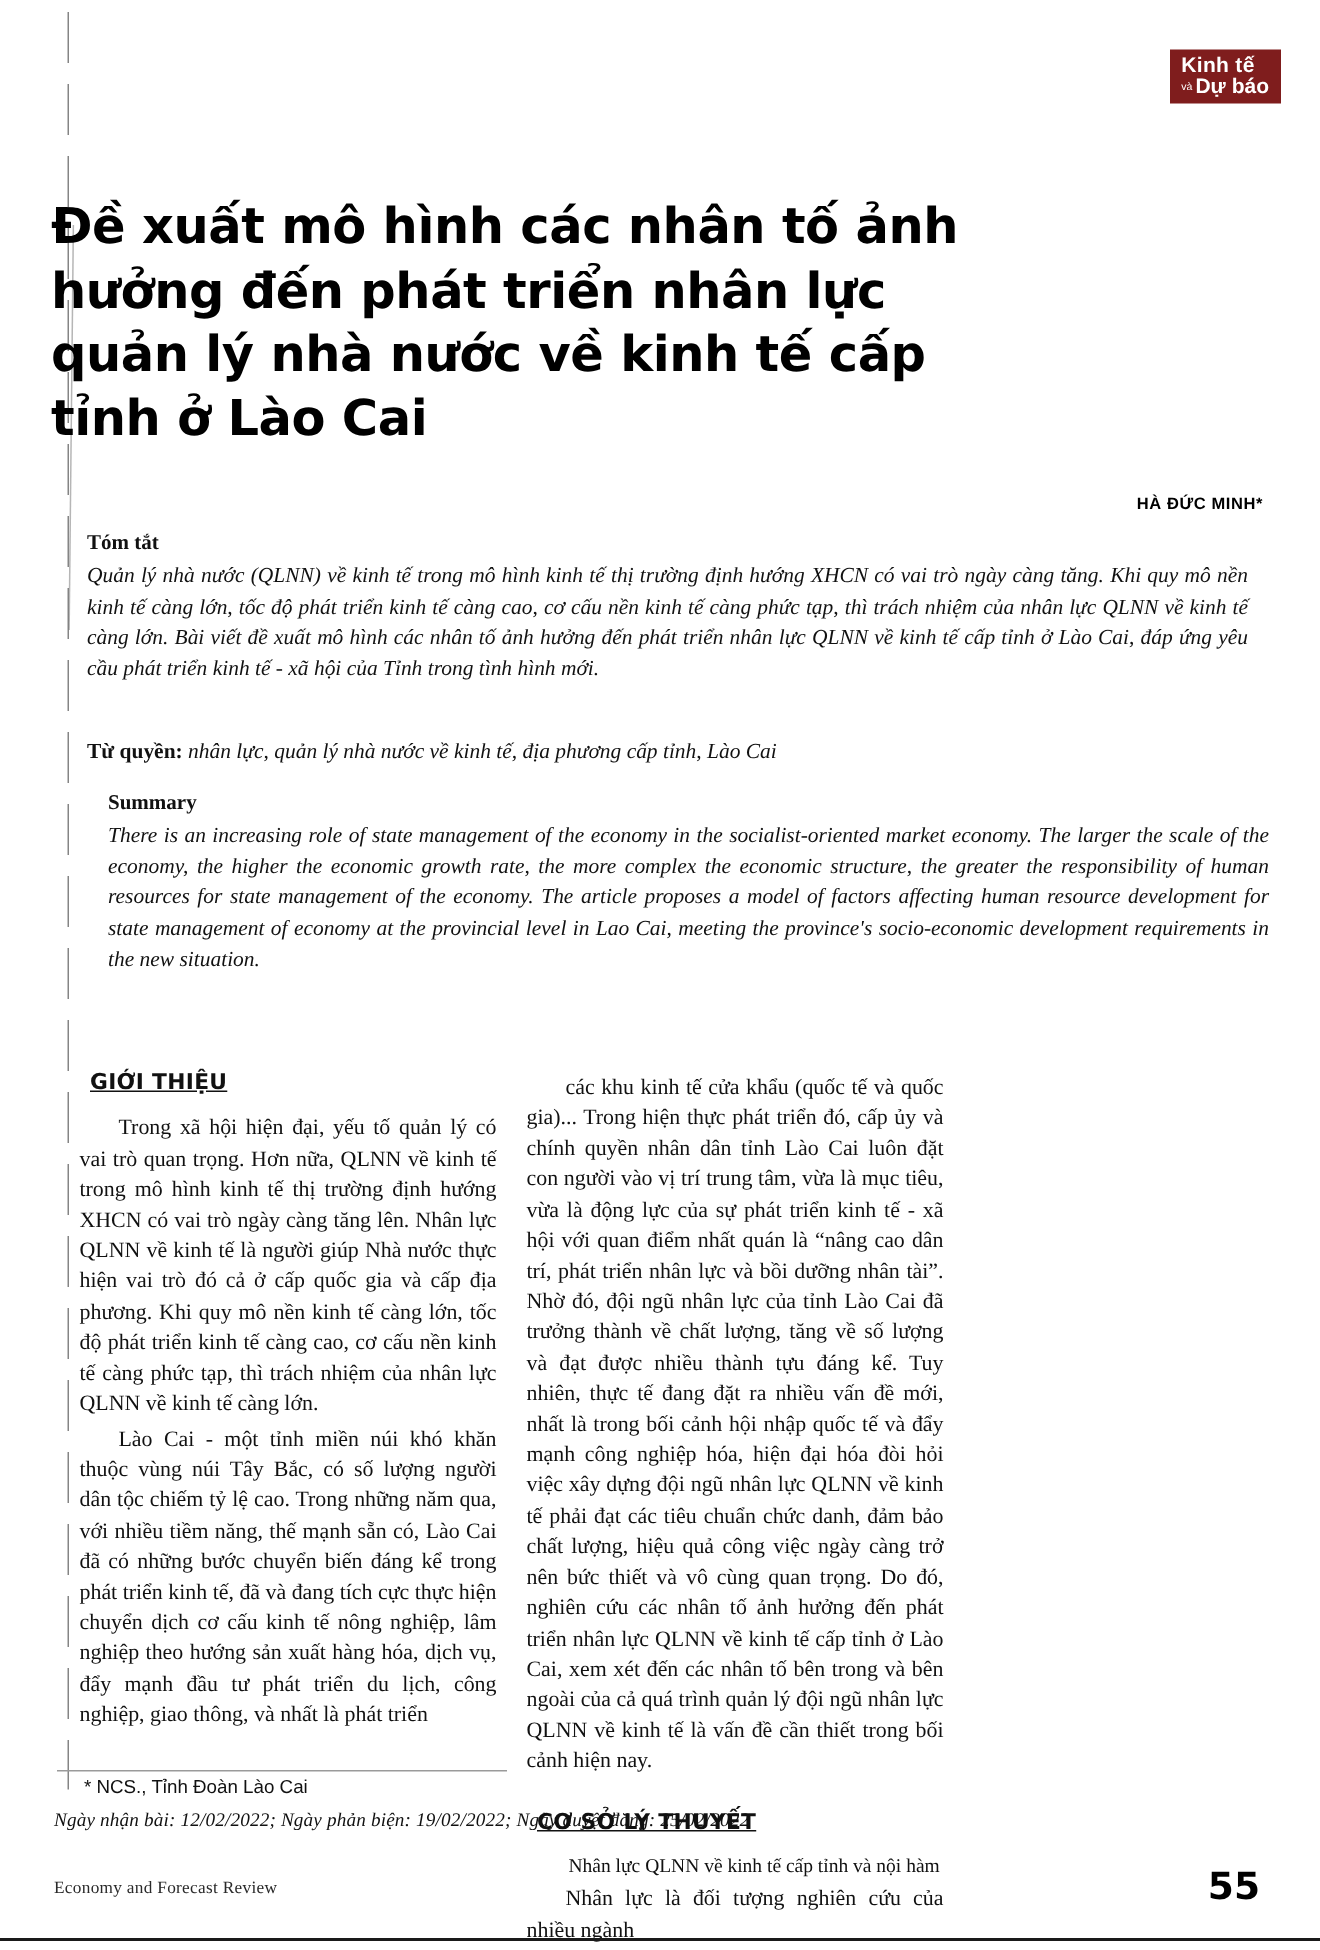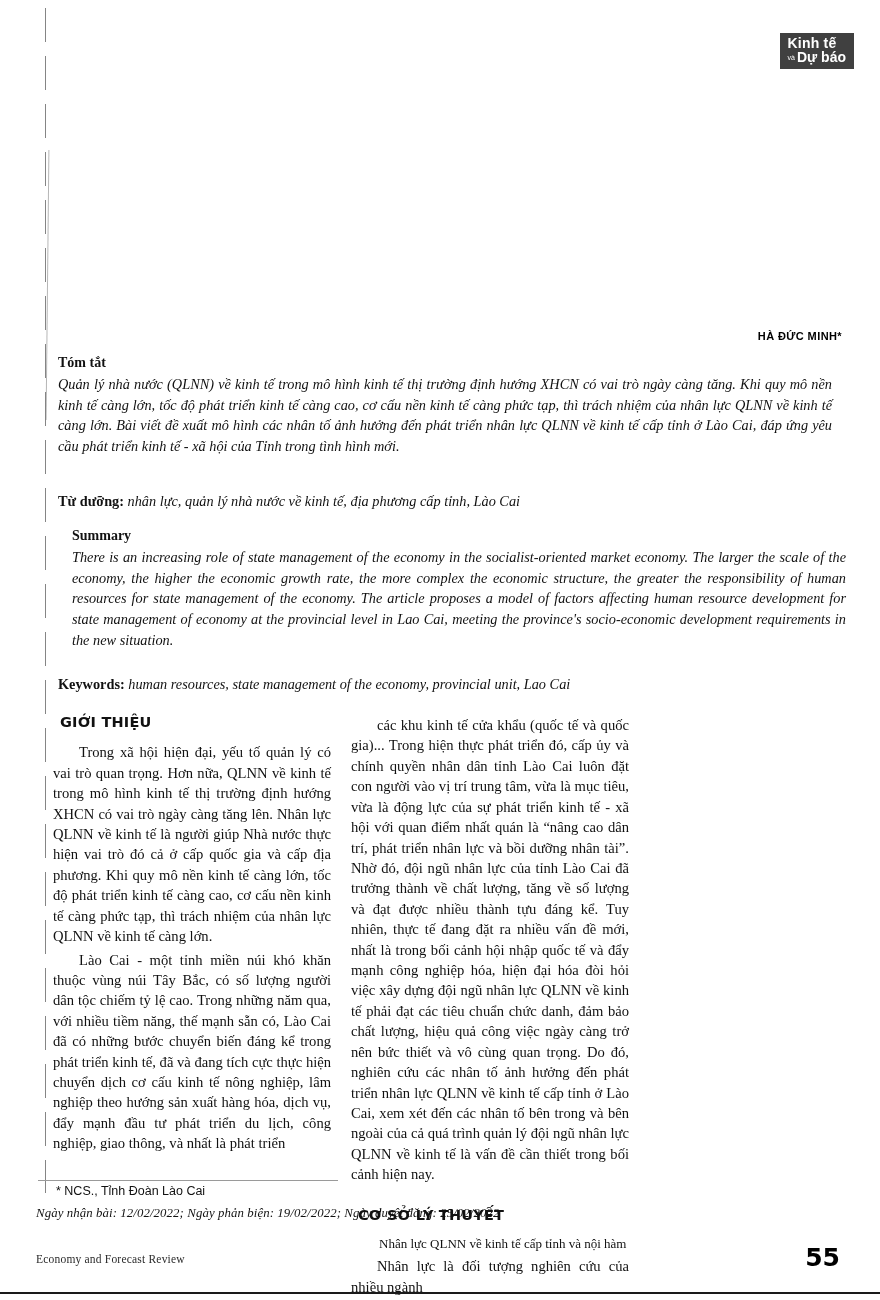--- a/index.html
+++ b/index.html
@@ -43,21 +43,21 @@
     );
     opacity: 0.55;
     transform: rotate(0.6deg);
   }
 
   
   .logo-box {
     position: absolute;
     right: 26px;
     top: 33px;
-    background: #404040;
+    background: #7f1d1d;
     color: #ffffff;
     padding: 3px 8px 4px 8px;
     line-height: 1.02;
     font-family: "Liberation Sans", "DejaVu Sans", sans-serif;
     text-align: left;
   }
   .logo-line1 {
     font-size: 14px;
     font-weight: bold;
     letter-spacing: 0.2px;
@@ -149,20 +149,21 @@
   .col-left  { left: 50px; }
   .col-right { left: 348px; }
 
   .sec-head {
     font-family: "DejaVu Sans", "Liberation Sans", sans-serif;
     font-weight: bold;
     font-size: 14.5px;
     letter-spacing: 0.2px;
     margin: 0 0 10px 0;
     padding-left: 10px;
+    text-decoration: underline;
   }
   .sec-head.spaced { margin-top: 20px; }
 
   .col p {
     margin: 3px;
     text-indent: 26px;
   }
   .sub-head {
     font-weight: normal;
     font-size: 13px;
@@ -229,37 +230,35 @@
 <div class="page">
 
   <div class="gutter-line"></div>
   <div class="gutter-line seg2"></div>
 
   <div class="logo-box">
     <span class="logo-line1">Kinh tế</span>
     <span class="logo-line2"><span class="logo-small">và</span><span>Dự báo</span></span>
   </div>
 
+  <h1 class="title">Đề xuất mô hình các nhân tố ảnh hưởng đến phát triển nhân lực quản lý nhà nước về kinh tế cấp tỉnh ở Lào Cai</h1>
 
   <div class="byline">HÀ ĐỨC MINH*</div>
 
   <div class="abstract abs-vi">
     <div class="abs-head">Tóm tắt</div>
     <div class="abs-body">Quản lý nhà nước (QLNN) về kinh tế trong mô hình kinh tế thị trường định hướng XHCN có vai trò ngày càng tăng. Khi quy mô nền kinh tế càng lớn, tốc độ phát triển kinh tế càng cao, cơ cấu nền kinh tế càng phức tạp, thì trách nhiệm của nhân lực QLNN về kinh tế càng lớn. Bài viết đề xuất mô hình các nhân tố ảnh hưởng đến phát triển nhân lực QLNN về kinh tế cấp tỉnh ở Lào Cai, đáp ứng yêu cầu phát triển kinh tế - xã hội của Tỉnh trong tình hình mới.</div>
   </div>
   <div class="kw kw-vi">
-    <b>Từ dưỡng:</b><span class="kwtext"> nhân lực, quản lý nhà nước về kinh tế, địa phương cấp tỉnh, Lào Cai</span>
+    <b>Từ quyền:</b><span class="kwtext"> nhân lực, quản lý nhà nước về kinh tế, địa phương cấp tỉnh, Lào Cai</span>
   </div>
 
   <div class="abstract abs-en">
     <div class="abs-head">Summary</div>
     <div class="abs-body">There is an increasing role of state management of the economy in the socialist-oriented market economy. The larger the scale of the economy, the higher the economic growth rate, the more complex the economic structure, the greater the responsibility of human resources for state management of the economy. The article proposes a model of factors affecting human resource development for state management of economy at the provincial level in Lao Cai, meeting the province's socio-economic development requirements in the new situation.</div>
-  </div>
-  <div class="kw kw-en">
-    <b>Keywords:</b><span class="kwtext"> human resources, state management of the economy, provincial unit, Lao Cai</span>
   </div>
 
   <div class="col col-left">
     <div class="sec-head">GIỚI THIỆU</div>
     <p>Trong xã hội hiện đại, yếu tố quản lý có vai trò quan trọng. Hơn nữa, QLNN về kinh tế trong mô hình kinh tế thị trường định hướng XHCN có vai trò ngày càng tăng lên. Nhân lực QLNN về kinh tế là người giúp Nhà nước thực hiện vai trò đó cả ở cấp quốc gia và cấp địa phương. Khi quy mô nền kinh tế càng lớn, tốc độ phát triển kinh tế càng cao, cơ cấu nền kinh tế càng phức tạp, thì trách nhiệm của nhân lực QLNN về kinh tế càng lớn.</p>
     <p>Lào Cai - một tỉnh miền núi khó khăn thuộc vùng núi Tây Bắc, có số lượng người dân tộc chiếm tỷ lệ cao. Trong những năm qua, với nhiều tiềm năng, thế mạnh sẵn có, Lào Cai đã có những bước chuyển biến đáng kể trong phát triển kinh tế, đã và đang tích cực thực hiện chuyển dịch cơ cấu kinh tế nông nghiệp, lâm nghiệp theo hướng sản xuất hàng hóa, dịch vụ, đẩy mạnh đầu tư phát triển du lịch, công nghiệp, giao thông, và nhất là phát triển</p>
   </div>
 
   <div class="col col-right">
     <p>các khu kinh tế cửa khẩu (quốc tế và quốc gia)... Trong hiện thực phát triển đó, cấp ủy và chính quyền nhân dân tỉnh Lào Cai luôn đặt con người vào vị trí trung tâm, vừa là mục tiêu, vừa là động lực của sự phát triển kinh tế - xã hội với quan điểm nhất quán là “nâng cao dân trí, phát triển nhân lực và bồi dưỡng nhân tài”. Nhờ đó, đội ngũ nhân lực của tỉnh Lào Cai đã trưởng thành về chất lượng, tăng về số lượng và đạt được nhiều thành tựu đáng kể. Tuy nhiên, thực tế đang đặt ra nhiều vấn đề mới, nhất là trong bối cảnh hội nhập quốc tế và đẩy mạnh công nghiệp hóa, hiện đại hóa đòi hỏi việc xây dựng đội ngũ nhân lực QLNN về kinh tế phải đạt các tiêu chuẩn chức danh, đảm bảo chất lượng, hiệu quả công việc ngày càng trở nên bức thiết và vô cùng quan trọng. Do đó, nghiên cứu các nhân tố ảnh hưởng đến phát triển nhân lực QLNN về kinh tế cấp tỉnh ở Lào Cai, xem xét đến các nhân tố bên trong và bên ngoài của cả quá trình quản lý đội ngũ nhân lực QLNN về kinh tế là vấn đề cần thiết trong bối cảnh hiện nay.</p>

